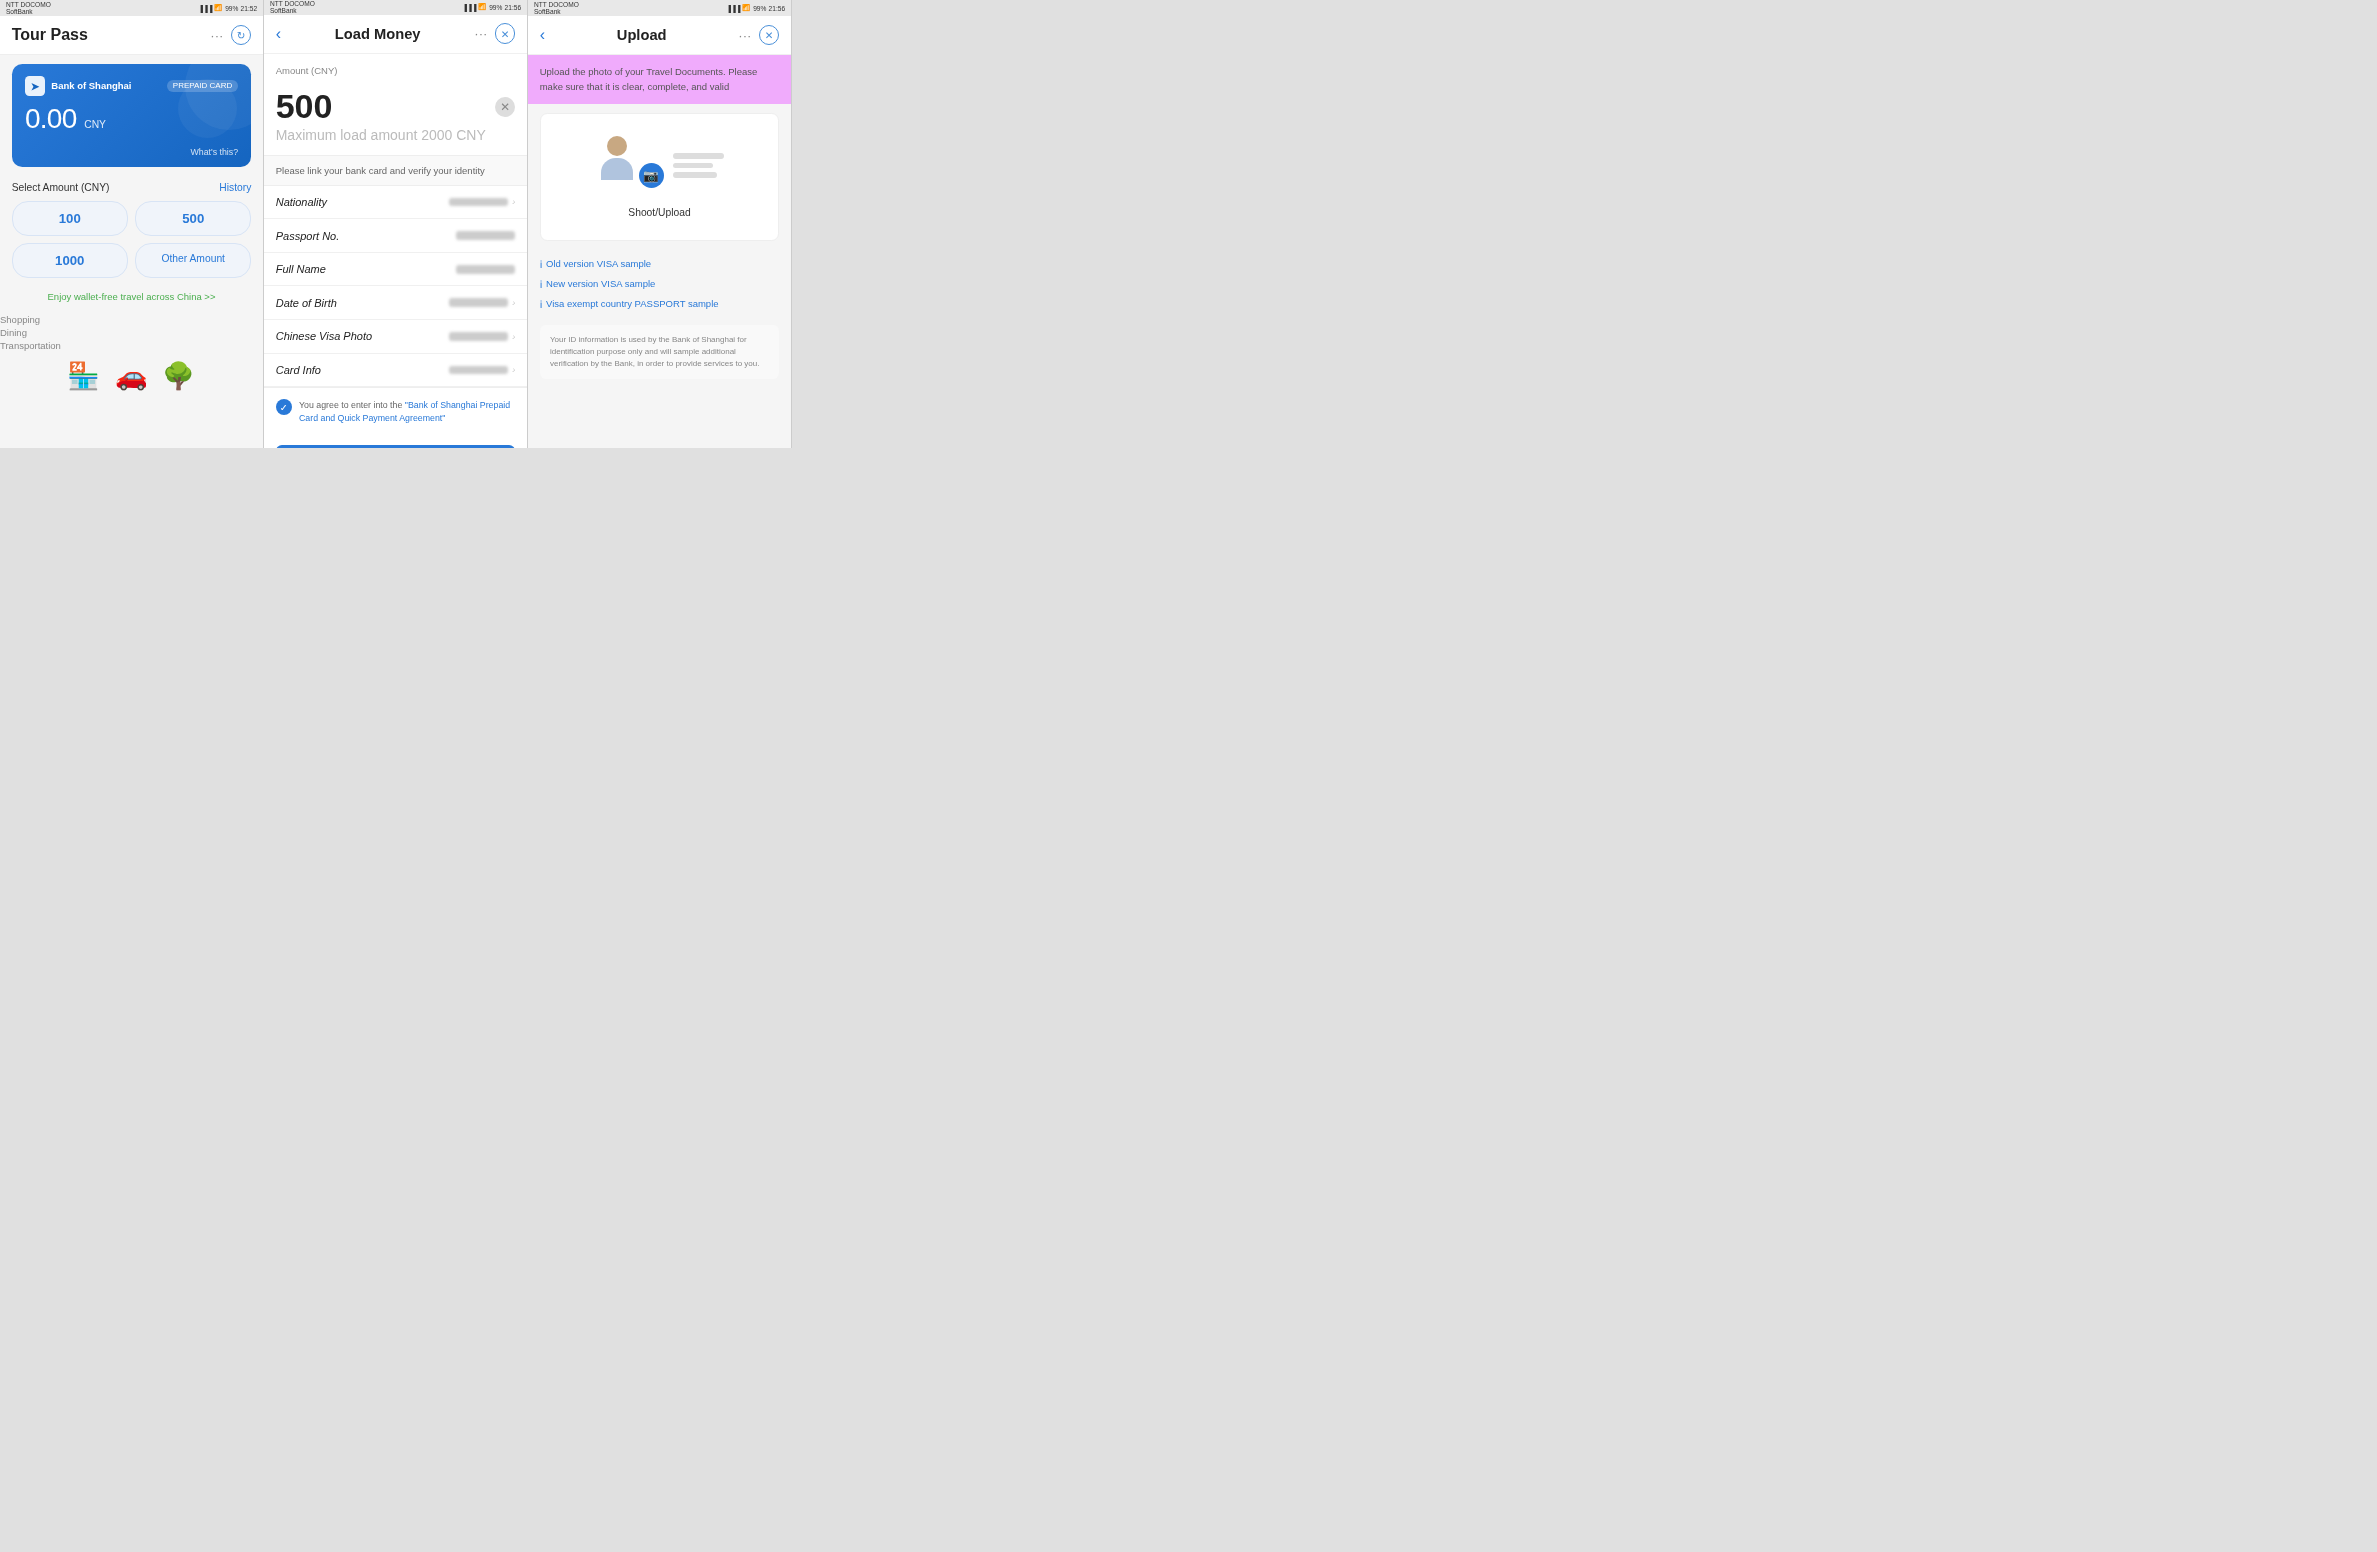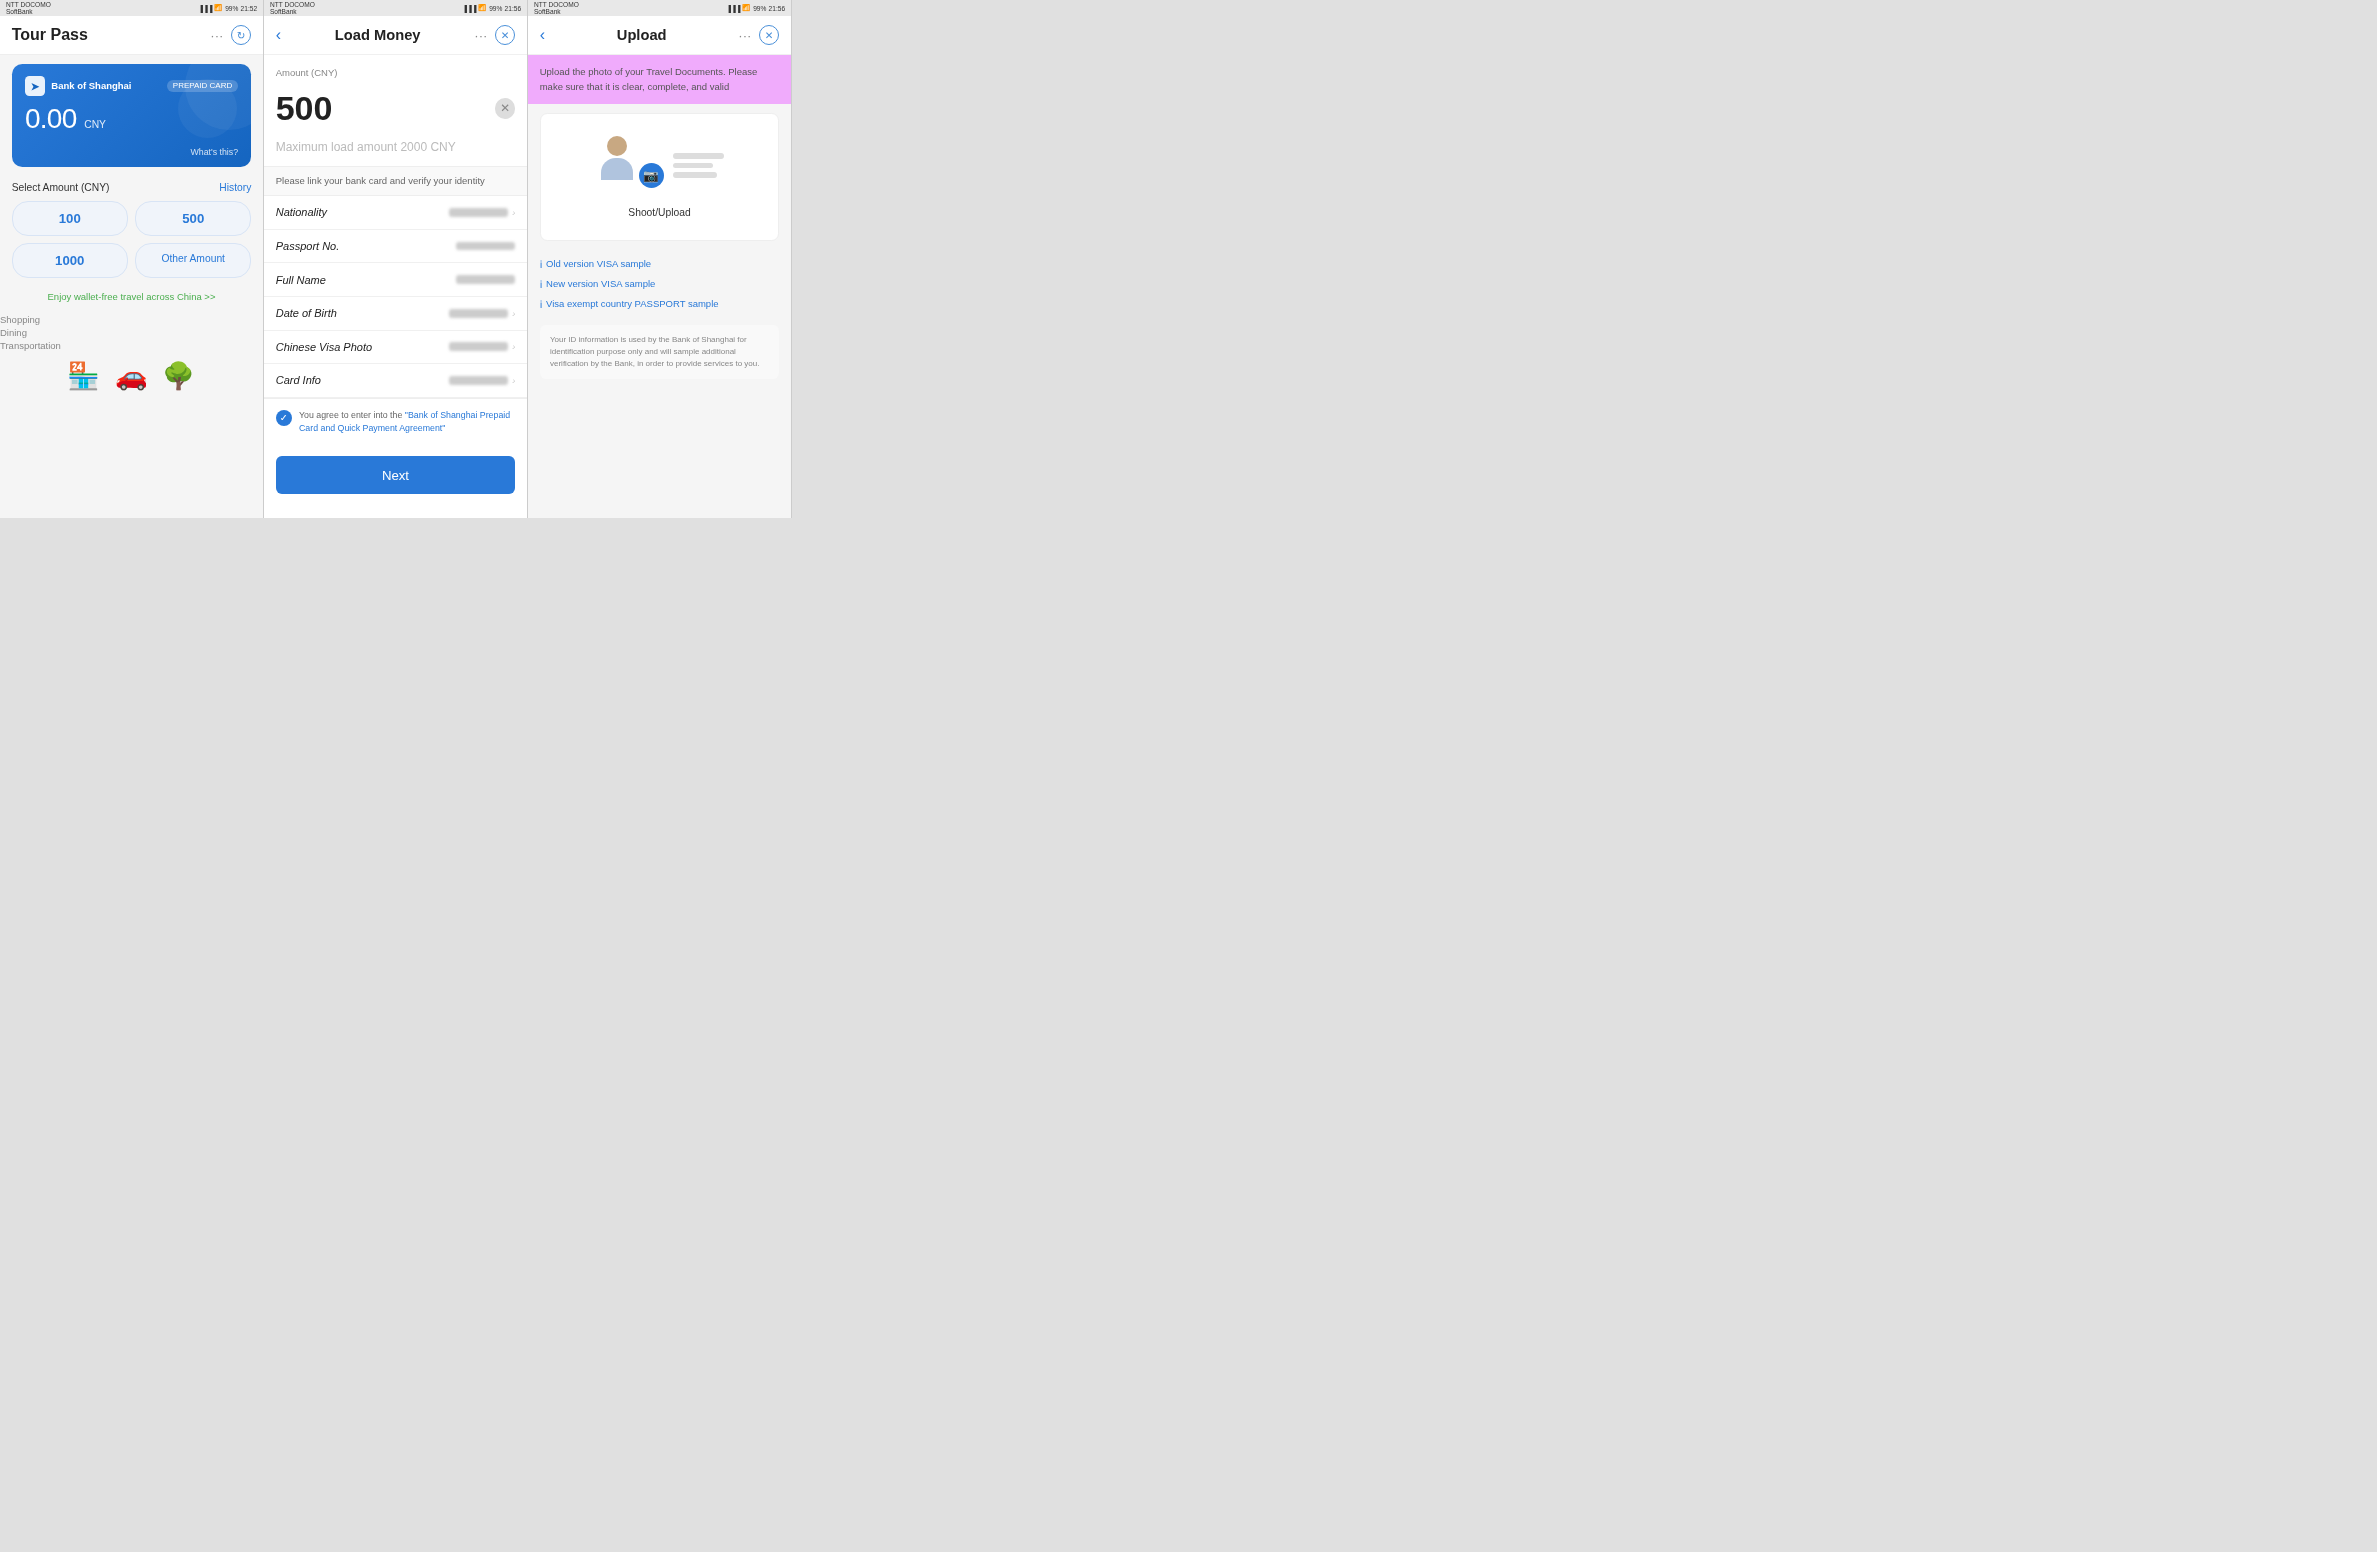--- a/index.html
+++ b/index.html
@@ -6,21 +6,21 @@
     body {
       font-family: -apple-system, BlinkMacSystemFont, 'Helvetica Neue', sans-serif;
       background: #e0e0e0;
       display: flex;
       width: 792px;
       height: 518px;
       overflow: hidden;
     }
     .screen {
       width: 264px;
-      height: 518px;
+      height: 448px;
       background: #f5f5f5;
       display: flex;
       flex-direction: column;
       overflow: hidden;
       border-right: 0.7px solid #ccc;
     }
     .status-bar {
       background: #e8e8e8;
       height: 16px;
       display: flex;
@@ -141,21 +141,21 @@
     .amount-section { padding: 11.7px 11.7px 5.9px; background: #fff; border-bottom: 0.7px solid #eee; }
     .amount-label { font-size: 9.5px; color: #888; margin-bottom: 11px; }
     .amount-value-row { display: flex; align-items: center; justify-content: space-between; }
     .amount-big { font-size: 34px; font-weight: 600; color: #222; }
     .amount-clear {
       width: 20.5px; height: 20.5px;
       background: #ddd; border-radius: 50%;
       display: flex; align-items: center; justify-content: center;
       color: #888; font-size: 11.7px; cursor: pointer;
     }
-    .max-hint { font-size: 12px; color: #bbb; margin-top: 12px; padding-bottom: 5.9px; }
+    .max-hint { font-size: 14px; color: #bbb; margin-top: 1px; padding-bottom: 5.9px; }
     .link-card-notice {
       background: #f9f9f9;
       padding: 8.8px 11.7px;
       font-size: 9.5px;
       color: #666;
       border-bottom: 0.7px solid #eee;
     }
     .form-section { background: #fff; font-style: italic; }
     .form-row {
       display: flex; align-items: center; justify-content: space-between;

